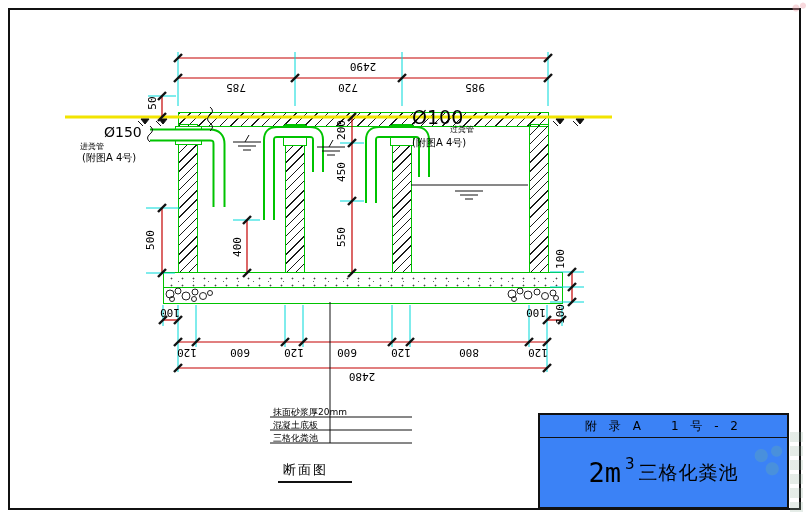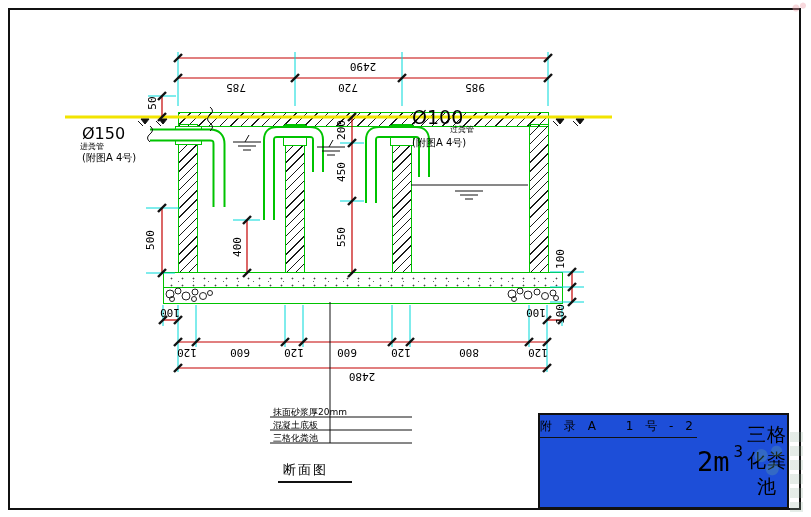--- a/index.html
+++ b/index.html
@@ -22,21 +22,21 @@
   .dimh,.dimv,.lab,.note,.stitle{position:absolute;white-space:nowrap;}
   .dimh{transform:translate(-50%,-50%) rotate(180deg);font-family:"DejaVu Sans Mono",monospace;
         font-size:11px;letter-spacing:0px;}
   .dimv{transform:translate(-50%,-50%) rotate(-90deg);font-family:"DejaVu Sans Mono",monospace;
         font-size:11px;}
   .lab{font-family:"DejaVu Sans",sans-serif;}
   .note{font-size:9px;}
   .stitle{font-size:13px;letter-spacing:2px;}
   
   .tblock{position:absolute;left:538px;top:413px;width:247px;height:92px;border:2px solid #111;
-          display:flex;flex-direction:row;background:#1d4ed8;}
+          display:flex;flex-direction:column;background:#3b82f6;}
   .tb-row1{height:22px;border-bottom:1px solid #111;display:flex;align-items:center;
            justify-content:center;gap:26px;font-size:12px;letter-spacing:4px;}
   .tb-row2{flex:1;display:flex;align-items:center;justify-content:center;}
   .tb-row3{height:23px;border-top:1px solid #111;display:flex;font-size:12px;}
   .tb-cell{display:flex;align-items:center;justify-content:center;height:100%;}
   .wm{position:absolute;pointer-events:none;}
 </style>
 </head>
 <body>
 
@@ -226,21 +226,21 @@
   <span class="dimh" style="left:536px;top:312px;">100</span>
   <span class="dimh" style="left:187px;top:352px;">120</span>
   <span class="dimh" style="left:240px;top:352px;">600</span>
   <span class="dimh" style="left:294px;top:352px;">120</span>
   <span class="dimh" style="left:347px;top:352px;">600</span>
   <span class="dimh" style="left:401px;top:352px;">120</span>
   <span class="dimh" style="left:469px;top:352px;">800</span>
   <span class="dimh" style="left:538px;top:352px;">120</span>
   <span class="dimh" style="left:362px;top:376px;">2480</span>
 
-  <span class="lab" style="left:82px;top:124px;font-size:16px;">Ø150</span>
+  <span class="lab" style="left:104px;top:124px;font-size:14px;">Ø150</span>
   <span class="lab" style="left:80px;top:141px;font-size:8px;">进粪管</span>
   <span class="lab" style="left:82px;top:151px;font-size:10px;">(附图A  4号)</span>
   <span class="lab" style="left:412px;top:106px;font-size:19px;">Ø100</span>
   <span class="lab" style="left:450px;top:124px;font-size:8px;">过粪管</span>
   <span class="lab" style="left:412px;top:136px;font-size:10px;">(附图A  4号)</span>
 
   <span class="note" style="left:273px;top:406px;">抹面砂浆厚20mm</span>
   <span class="note" style="left:273px;top:419px;">混凝土底板</span>
   <span class="note" style="left:273px;top:432px;">三格化粪池</span>
 

